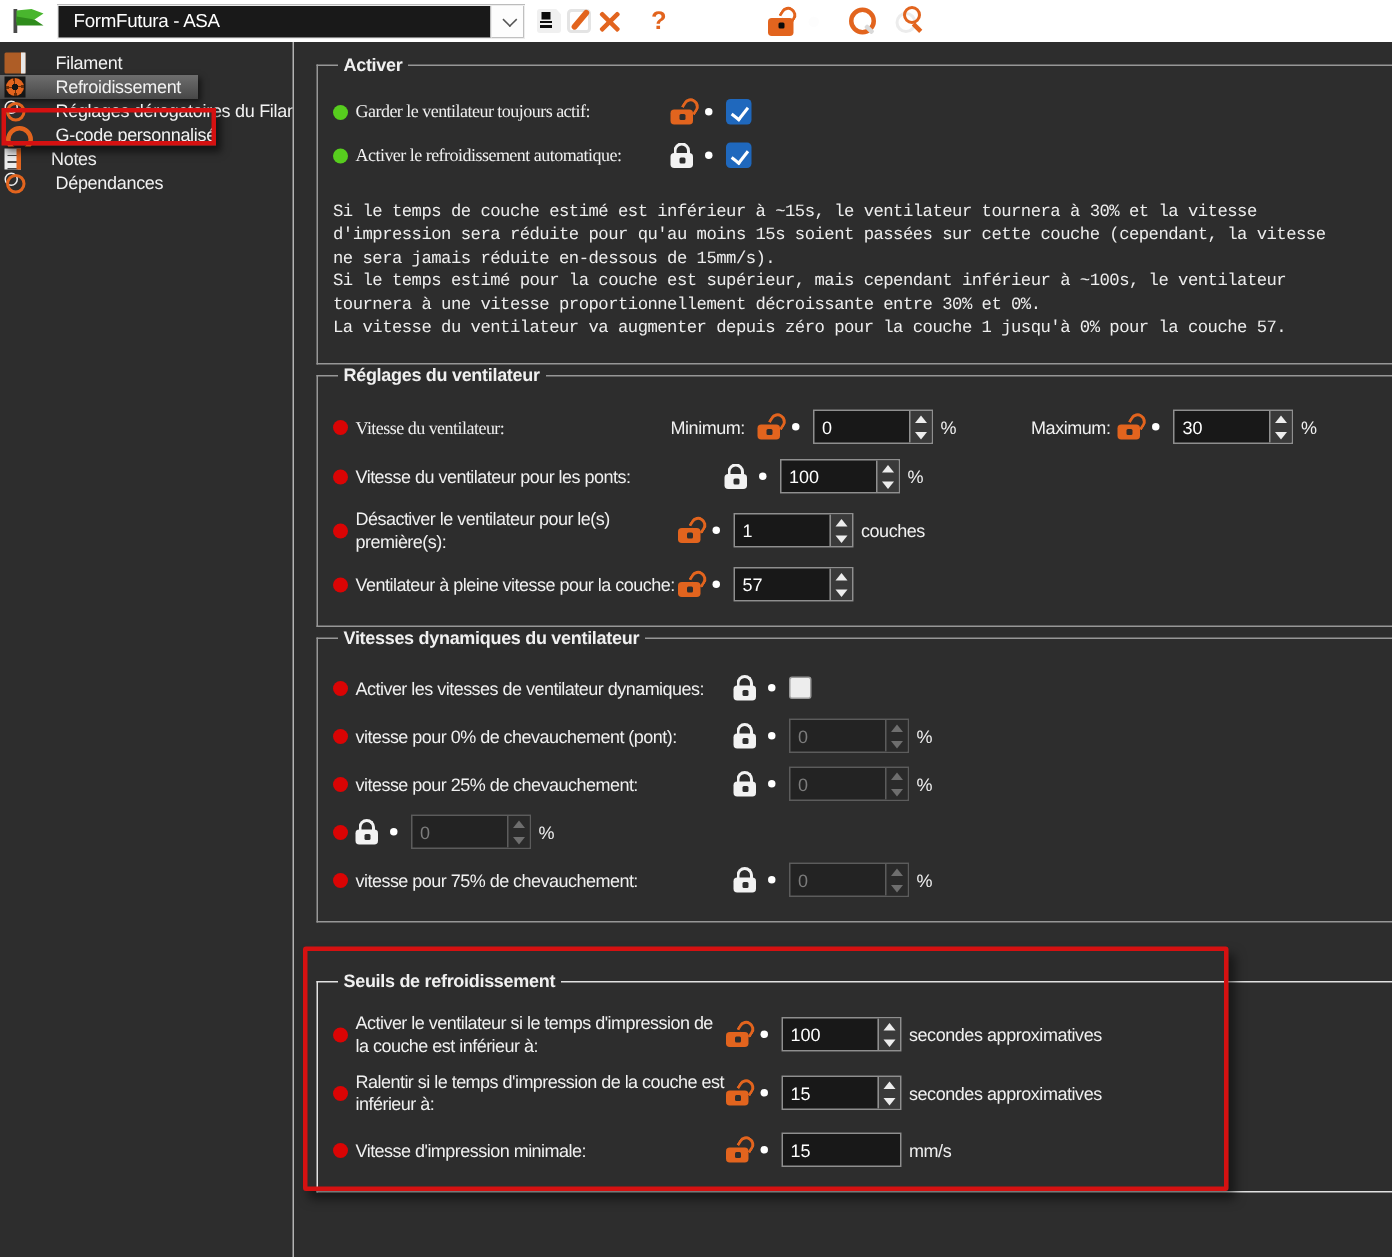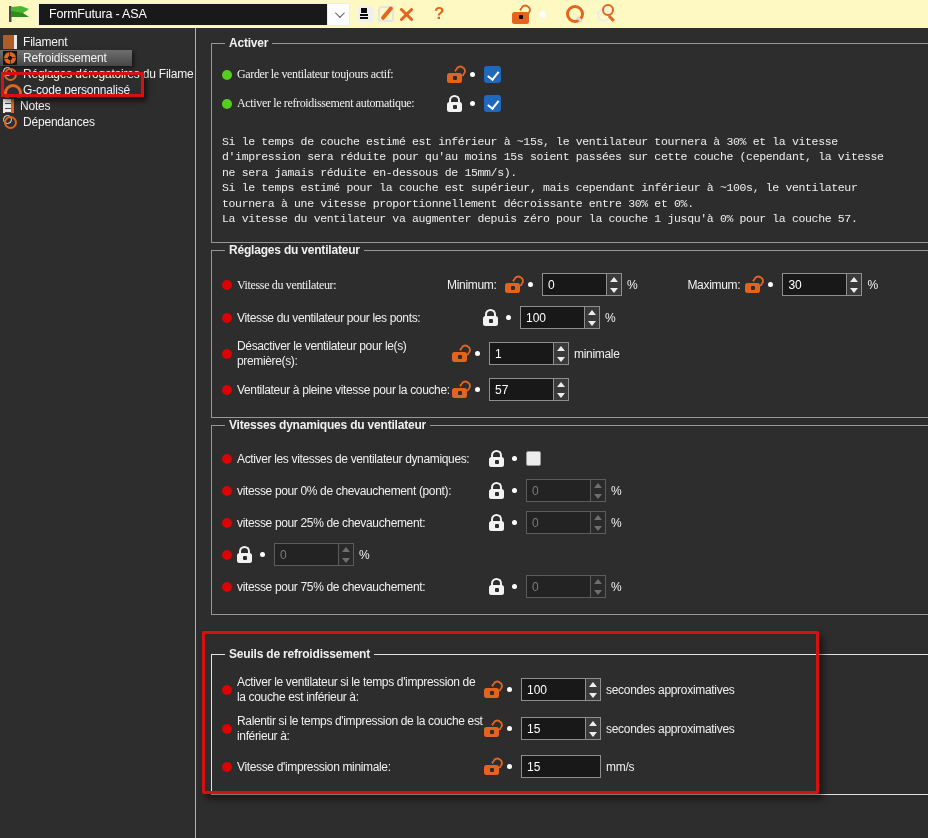--- a/index.html
+++ b/index.html
@@ -3,21 +3,21 @@
 <meta charset="utf-8">
 <style>
   * { box-sizing: border-box; }
   html,body { margin:0; padding:0; }
   body {
     width:928px; height:838px; overflow:hidden;
     background:#2d2d2d; color:#f0f0f0;
     font-family:"Liberation Sans", sans-serif;
   }
   
-  .toolbar { height:28px; background:#fef9c3; display:flex; align-items:center; padding-left:6px; }
+  .toolbar { height:28px; background:#ffffff; display:flex; align-items:center; padding-left:6px; }
   .flag { width:26px; height:20px; position:relative; margin-right:6px; flex:0 0 auto; }
   .combo { width:312px; height:23px; background:#191919; border:1px solid #ededed; display:flex; align-items:center; font-size:12.5px; color:#fff; }
   .combo-text { padding-left:10px; letter-spacing:-0.2px; }
   .combo-arrow { margin-left:auto; width:22px; height:100%; background:#fdfdfd; display:flex; align-items:center; justify-content:center; border-left:1px solid #ededed; }
   .chev { width:7px; height:7px; border-right:1.8px solid #555; border-bottom:1.8px solid #555; transform:rotate(45deg) translateY(-2px); }
   .tbtn { height:24px; display:flex; align-items:center; justify-content:center; padding:0 2px; }
   .icon-save { width:16px; height:16px; background:#f0f0f0; border-radius:2px; clip-path:polygon(0 0,80% 0,100% 22%,100% 100%,0 100%); position:relative; }
   .icon-save::before { content:""; position:absolute; left:3px; top:2px; width:6px; height:5px; background:#0b0b0b; }
   .icon-save::after { content:""; position:absolute; left:2px; bottom:2px; width:8px; height:6px;
     background:repeating-linear-gradient(#0b0b0b 0 1.5px, #f0f0f0 1.5px 3px); }
@@ -32,21 +32,21 @@
   .icon-search { position:relative; width:20px; height:20px; margin-left:16px; }
   .icon-search::before { content:""; position:absolute; left:2px; top:1px; width:12px; height:12px; border:3px solid #e2641e; border-radius:50%; }
   .icon-search::after { content:""; position:absolute; right:1px; bottom:3px; width:7px; height:3px; background:#d9d9d9; border-radius:1px; transform:rotate(45deg); }
   .icon-sopts { position:relative; width:20px; height:20px; margin-left:8px; }
   .icon-sopts::before { content:""; position:absolute; left:1px; bottom:2px; width:10px; height:10px; border:2.6px solid #ececec; border-radius:50%; }
   .icon-sopts::after { content:""; position:absolute; right:2px; top:0; width:8px; height:8px; border:2.4px solid #e2641e; border-radius:50%; }
   .icon-sopts .stick { position:absolute; right:1px; bottom:4px; width:7px; height:2.6px; background:#e2641e; transform:rotate(45deg); }
   
   .workspace { display:flex; height:810px; }
   .sidebar { width:196px; flex:0 0 auto; border-right:1px solid #b2b2b2; position:relative; padding-top:6px; }
-  .side-item { display:flex; align-items:center; gap:6px; height:16px; padding-left:3px; font-size:12px; letter-spacing:-0.2px; white-space:nowrap; overflow:hidden; color:#f2f2f2; }
+  .side-item { display:flex; align-items:center; gap:20px; height:16px; padding-left:3px; font-size:12px; letter-spacing:-0.2px; white-space:nowrap; overflow:hidden; color:#f2f2f2; }
   .side-item.selected { width:132px; background:linear-gradient(180deg,#6e6e6e,#474747); box-shadow:2px 2px 4px rgba(0,0,0,.55); }
   .side-annotation { position:absolute; left:1px; top:44px; width:143px; height:25px; border:3px solid #d51111; box-shadow:3px 4px 5px rgba(0,0,0,.55); pointer-events:none; z-index:6; }
   .sicon { width:14px; height:14px; flex:0 0 auto; position:relative; }
   .icon-filament { background:#ae5d26; border-radius:1px; }
   .icon-filament::after { content:""; position:absolute; right:0; top:0; width:3px; height:100%; background:#e8e8e8; }
   .icon-fan { background:#151515; display:flex; align-items:center; justify-content:center; }
   .icon-fan::before { content:""; width:12px; height:12px; border-radius:50%;
     background: radial-gradient(circle, #151515 0 2px, transparent 2.2px),
       conic-gradient(#e2641e 0 75deg, #6b2d07 75deg 95deg, #e2641e 95deg 165deg, #6b2d07 165deg 185deg, #e2641e 185deg 255deg, #6b2d07 255deg 275deg, #e2641e 275deg 345deg, #6b2d07 345deg 360deg); }
   .icon-gears::before { content:""; position:absolute; left:0; top:0; width:7px; height:7px; border:1.8px solid #ececec; border-radius:50%; }
@@ -268,21 +268,21 @@
             <span class="bd"></span>
           </span>
         <span class="dot"></span>
         <span class="spinfield">
           <input type="text" readonly="" value="1" style="">
           <span class="spin">
               <span class="sb up"></span>
               <span class="sb down"></span>
             </span>
         </span>
-        <span class="unit">minimale</span>
+        <span class="unit">couches</span>
       </div>
       <div class="row mt10">
         <span class="bullet red"></span>
         <span class="lbl lw3">Ventilateur à pleine vitesse pour la couche:</span>
         <span class="padlock open">
             <span class="sh"></span>
             <span class="bd"></span>
           </span>
         <span class="dot"></span>
         <span class="spinfield">

